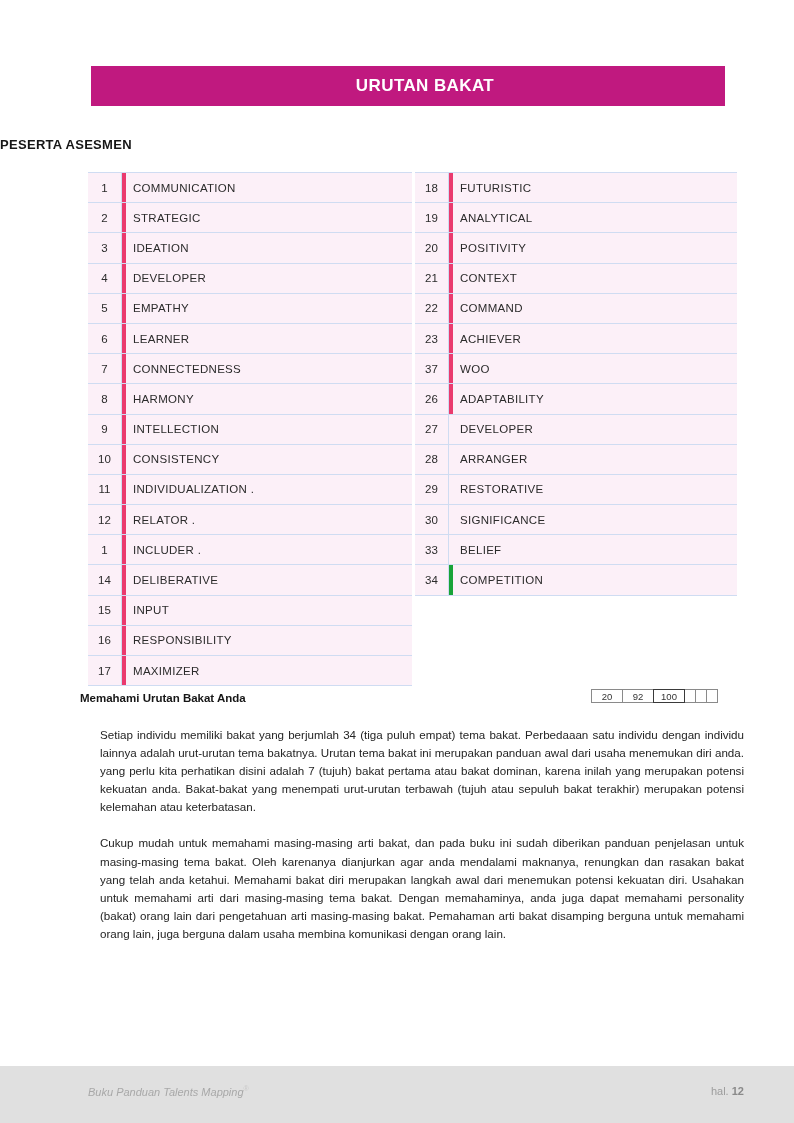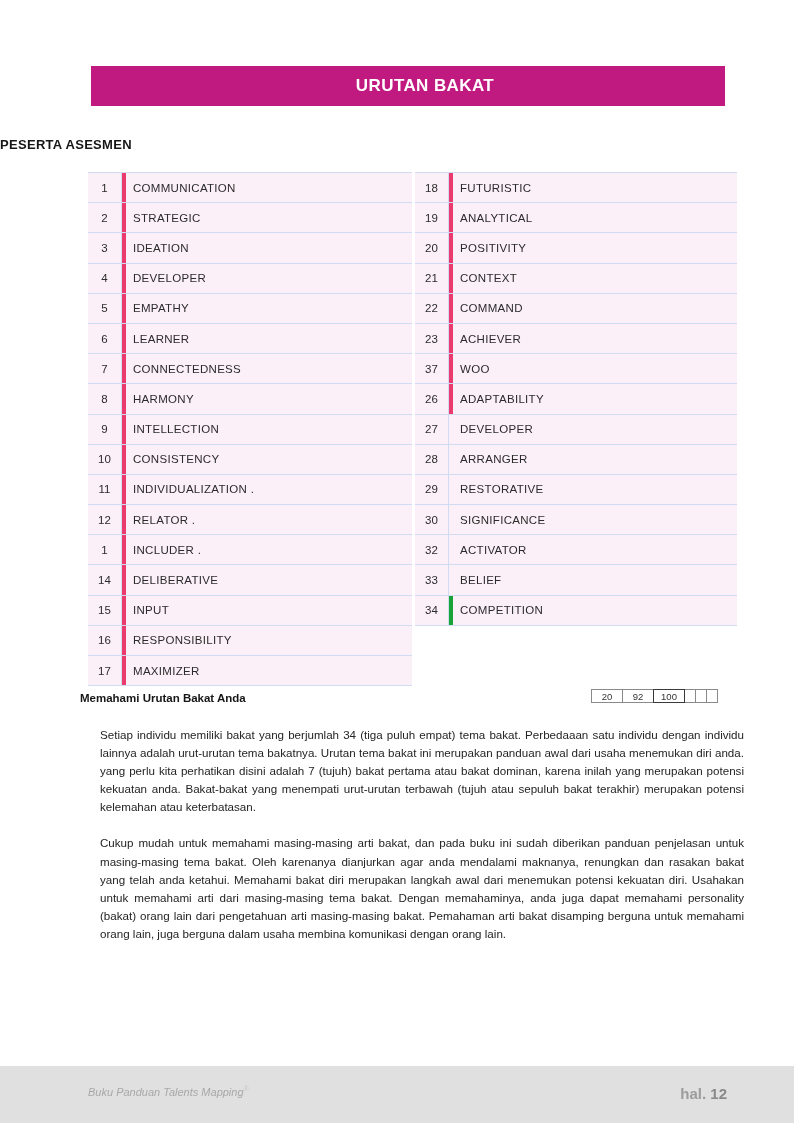--- a/index.html
+++ b/index.html
@@ -105,22 +105,22 @@
   }
   .footer-left {
     position: absolute;
     left: 88px; top: 19px;
     font-size: 11px; font-style: italic;
     color: #a8a8a8;
   }
   .footer-left sup { font-size: 7px; color: #c9c9c9; font-style: normal; }
   .footer-right {
     position: absolute;
-    right: 67px; top: 19px;
-    font-size: 15px; color: #9c9c9c; font-weight: bold;
+    right: 50px; top: 19px;
+    font-size: 11px; color: #9c9c9c;
   }
   .footer-right b { color: #8a8a8a; }
 </style>
 </head>
 <body style="--header-bg: #c0197f; --bar-pink: #ea3a6e; --bar-green: #18a338; --row-bg: #fcf0f8; --divider: #cfdcf2; --footer-bg: #e0e0e0;">
 
 <div class="header-bar">
   <h1>URUTAN BAKAT</h1>
 </div>
 
@@ -267,25 +267,20 @@
       </div>
       <div class="talent-row">
         <div class="talent-num">29</div>
         <div class="talent-bar"></div>
         <div class="talent-label">RESTORATIVE</div>
       </div>
       <div class="talent-row">
         <div class="talent-num">30</div>
         <div class="talent-bar"></div>
         <div class="talent-label">SIGNIFICANCE</div>
-      </div>
-      <div class="talent-row">
-        <div class="talent-num">32</div>
-        <div class="talent-bar"></div>
-        <div class="talent-label">ACTIVATOR</div>
       </div>
       <div class="talent-row">
         <div class="talent-num">33</div>
         <div class="talent-bar"></div>
         <div class="talent-label">BELIEF</div>
       </div>
       <div class="talent-row">
         <div class="talent-num">34</div>
         <div class="talent-bar green"></div>
         <div class="talent-label">COMPETITION</div>

